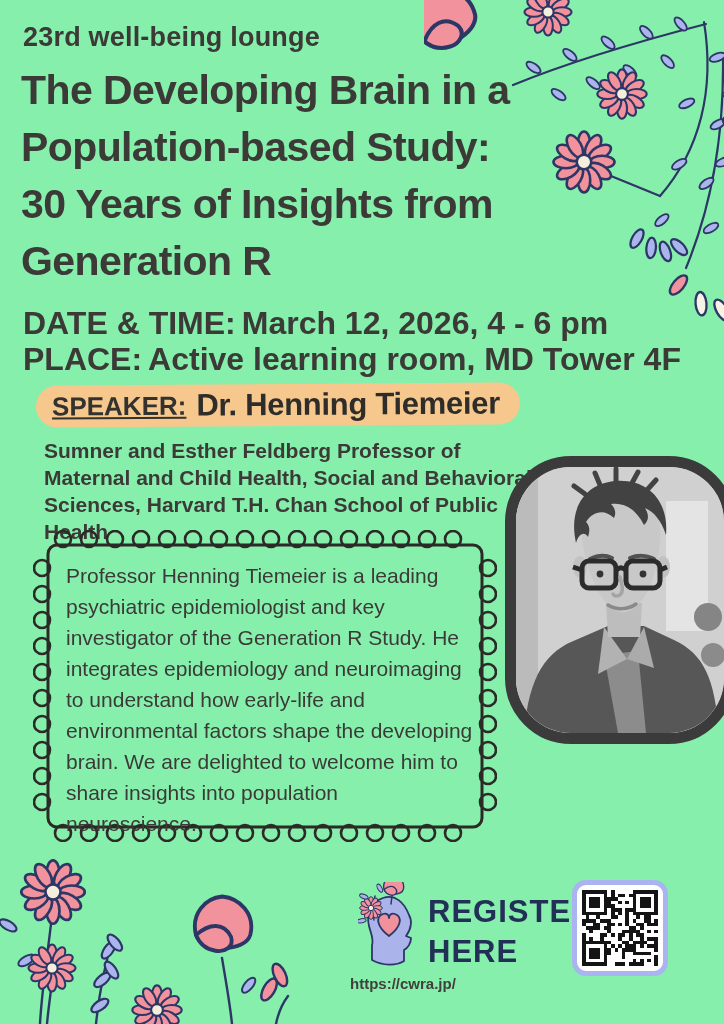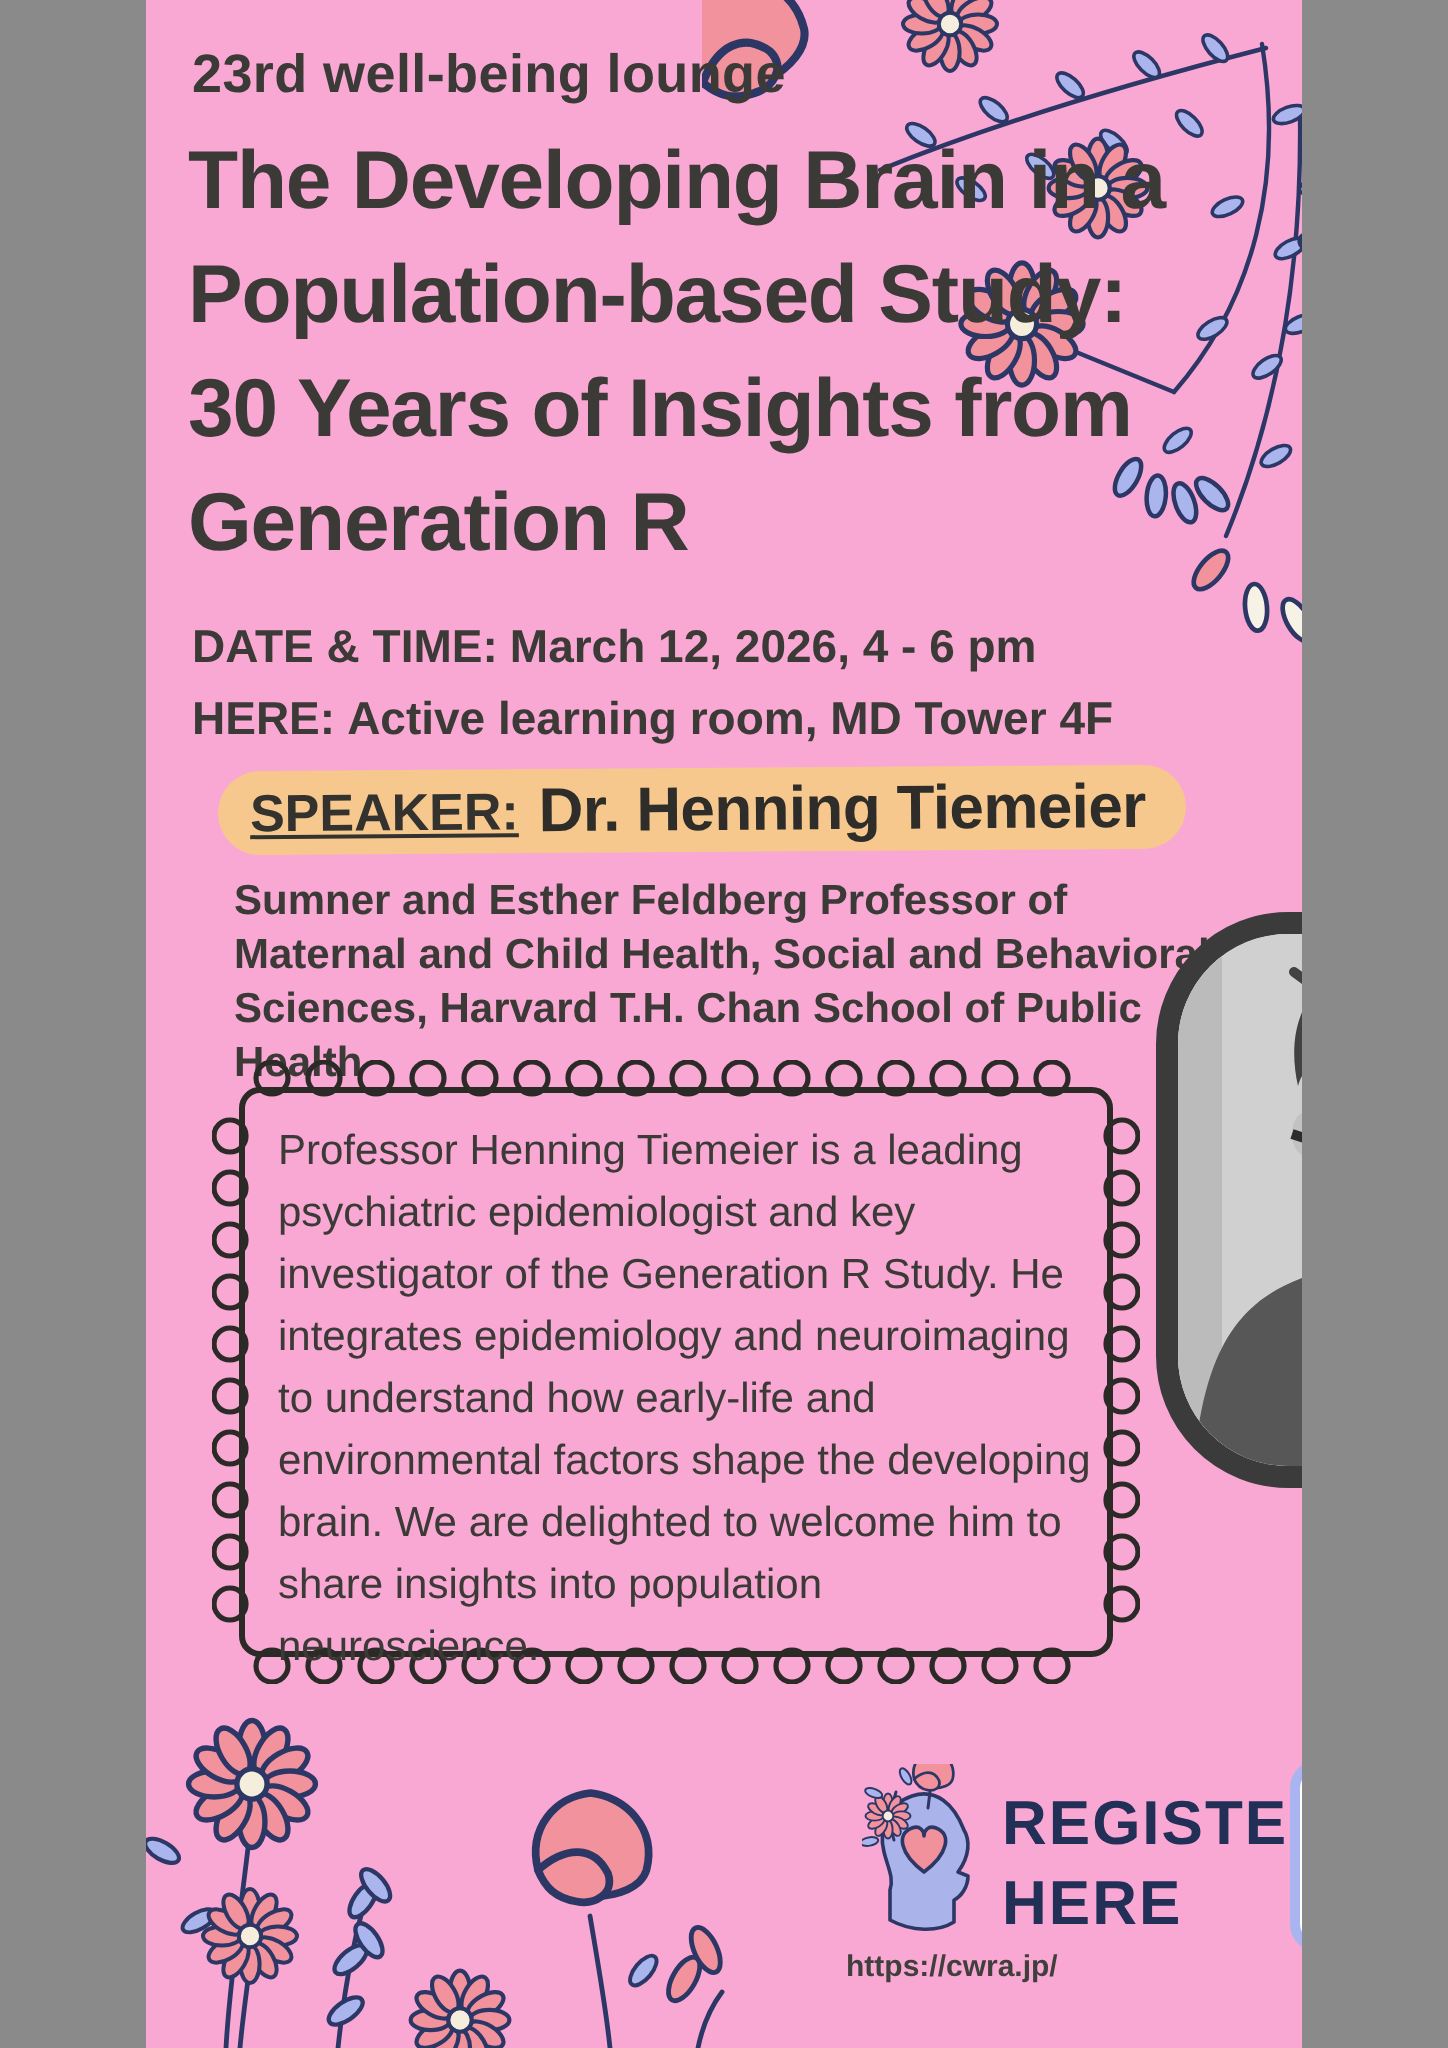--- a/index.html
+++ b/index.html
@@ -1,22 +1,22 @@
 <!DOCTYPE html>
 <html><head>
 <meta charset="utf-8">
 <style>
   html,body{margin:0;padding:0;}
   body{font-family:"Liberation Sans","DejaVu Sans",sans-serif;background:#8a8a8a;}
-  .poster{position:relative;width:578px;height:1024px;background:#f9a8d4;overflow:hidden;margin:0 auto;color:#3b3a37;}
+  .poster{position:relative;width:724px;height:1024px;background:#86efac;overflow:hidden;margin:0 auto;color:#3b3a37;}
 
   .kicker{position:absolute;left:23px;top:22px;font-size:27px;font-weight:700;letter-spacing:.2px;color:#3b3a37;}
   .title{position:absolute;left:21px;top:62px;font-size:41px;line-height:57px;font-weight:700;letter-spacing:-.6px;color:#3b3a37;}
 
-  .info{position:absolute;left:23px;top:305px;font-size:23px;line-height:36px;font-weight:700;color:#3b3a37;}
+  .info{position:absolute;left:23px;top:305px;font-size:32px;line-height:36px;font-weight:700;color:#3b3a37;}
   .info .row span{margin-right:6px;}
 
   .speaker-strip{position:absolute;left:36px;top:384px;height:42px;padding:0 20px 0 16px;border-radius:22px;
     display:flex;align-items:center;gap:10px;background:#f6c88d;transform:rotate(-.4deg);white-space:nowrap;}
   .speaker-label{font-size:26px;font-weight:600;color:#33322f;text-decoration:underline;}
   .speaker-name{font-size:31px;font-weight:700;color:#2e2d2a;letter-spacing:-.3px;}
 
   .affiliation{position:absolute;left:44px;top:437px;width:500px;font-size:21px;line-height:27px;font-weight:600;color:#3b3a37;}
 
   .portrait{position:absolute;left:505px;top:456px;width:208px;height:266px;border:11px solid #3c3b38;border-radius:66px;
@@ -118,21 +118,21 @@
     <div>Population-based Study:</div>
     <div>30 Years of Insights from</div>
     <div>Generation R</div>
   </div>
 
   <div class="info">
     <div class="row">
       <span>DATE &amp; TIME:</span><span>March 12, 2026, 4 - 6 pm</span>
     </div>
     <div class="row">
-      <span>HERE:</span><span>Active learning room, MD Tower 4F</span>
+      <span>PLACE:</span><span>Active learning room, MD Tower 4F</span>
     </div>
   </div>
 
   <div class="speaker-strip">
     <span class="speaker-label">SPEAKER:</span>
     <span class="speaker-name">Dr. Henning Tiemeier</span>
   </div>
 
   <div class="affiliation">Sumner and Esther Feldberg Professor of Maternal and Child Health, Social and Behavioral Sciences, Harvard T.H. Chan School of Public Health</div>
 

